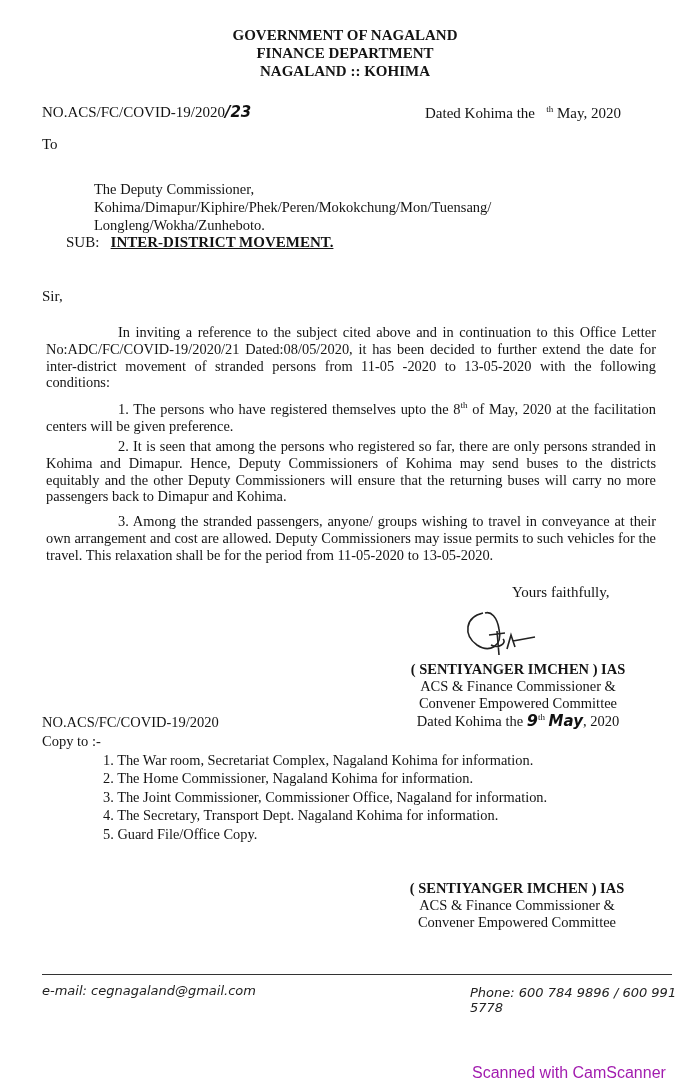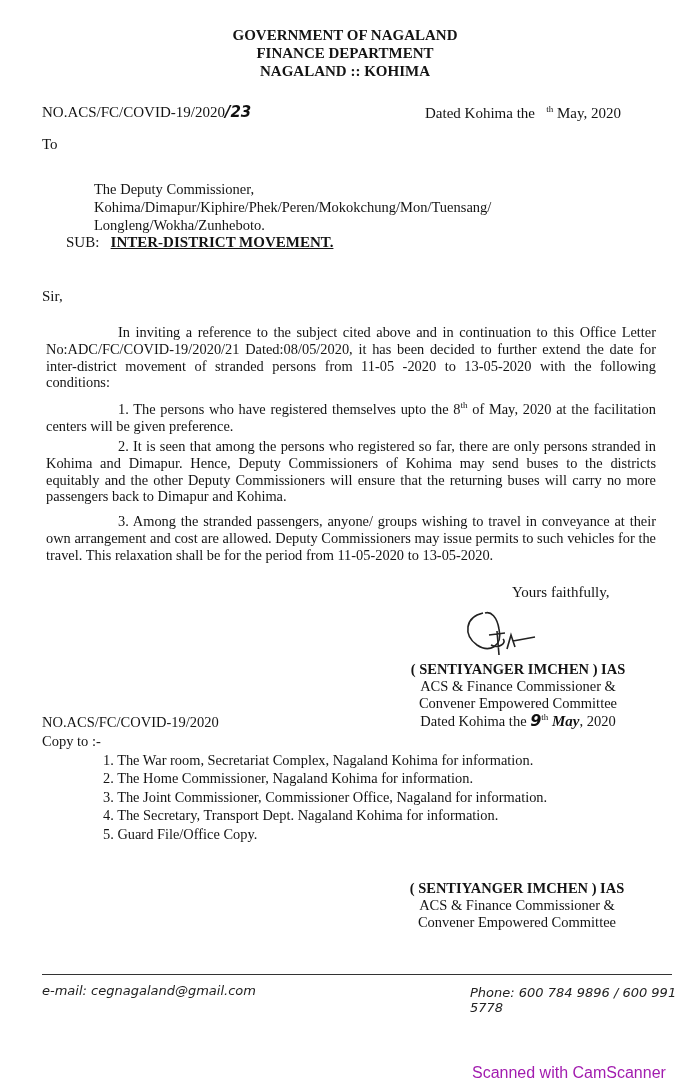--- a/index.html
+++ b/index.html
@@ -64,21 +64,21 @@
   <path d="M34 30 L 50 28 M 42 26 L 44 50 M 36 40 C 44 44, 52 38, 48 34 M 52 44 L 56 30 L 60 42 M 58 36 L 80 32" fill="none" stroke="#222" stroke-width="1.6"></path>
 </svg>
 
 <div class="abs sig-block" style="left:383px; top:661px;">
   <div class="bold">( SENTIYANGER IMCHEN ) IAS</div>
   <div>ACS &amp; Finance Commissioner &amp;</div>
   <div>Convener Empowered Committee</div>
   <div>
     <span>Dated Kohima the</span>
     <span class="hand" style="font-size:16px;">9</span><span class="sup">th</span>
-    <span class="hand" style="font-size:15px;font-family:Liberation Serif, serif;">May</span><span>, 2020</span>
+    <span class="hand" style="font-size:15px;">May</span><span>, 2020</span>
   </div>
 </div>
 
 <div class="abs t14" style="left:42px; top:714px;">NO.ACS/FC/COVID-19/2020</div>
 <div class="abs t14" style="left:42px; top:733px;">Copy to :-</div>
 <div class="abs copy-item" style="top:752px;">1. The War room, Secretariat Complex, Nagaland Kohima for information.</div>
 <div class="abs copy-item" style="top:770px;">2. The Home Commissioner, Nagaland Kohima for information.</div>
 <div class="abs copy-item" style="top:789px;">3. The Joint Commissioner, Commissioner Office, Nagaland for information.</div>
 <div class="abs copy-item" style="top:807px;">4. The Secretary, Transport Dept. Nagaland Kohima for information.</div>
 <div class="abs copy-item" style="top:826px;">5. Guard File/Office Copy.</div>

